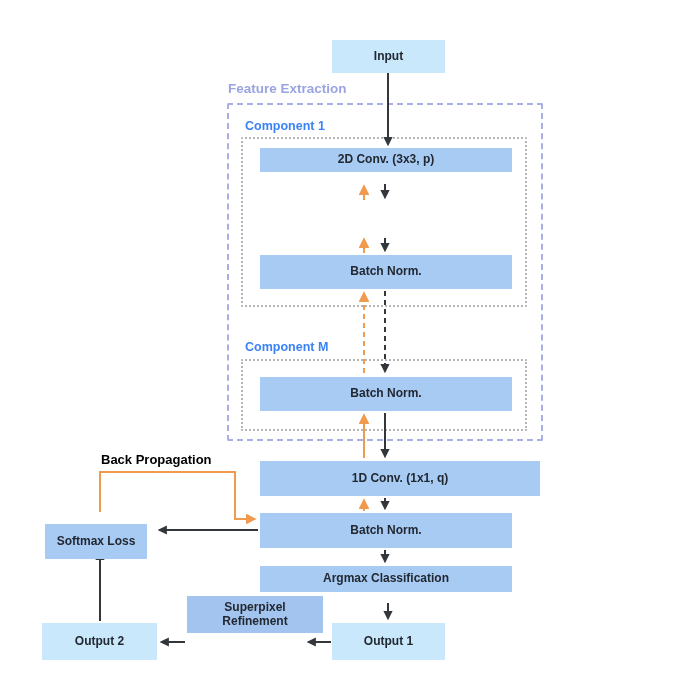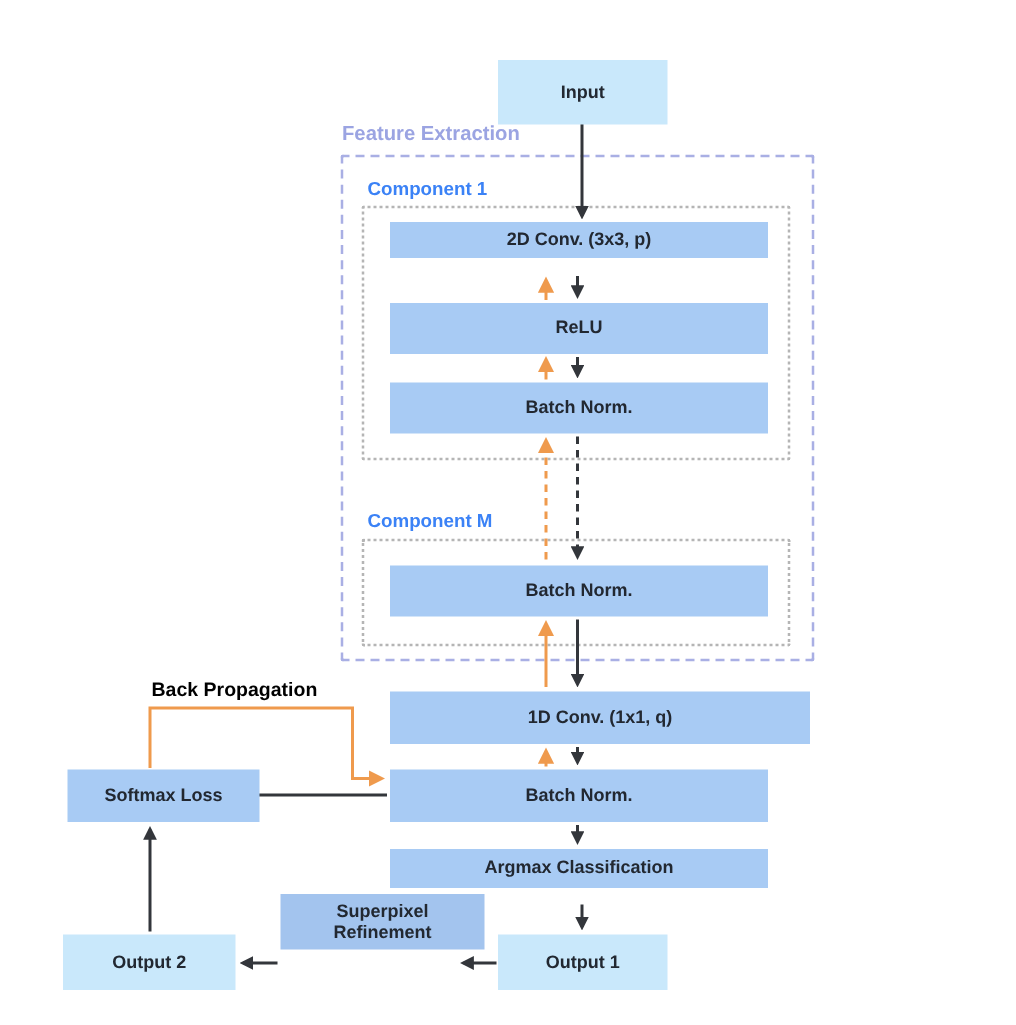--- a/index.html
+++ b/index.html
@@ -64,30 +64,29 @@
     <line x1="258" y1="530" x2="160" y2="530" stroke="#33363b" stroke-width="2" marker-end="url(#ab)"></line>
 
     <line x1="364" y1="200" x2="364" y2="187" stroke="#ef9a4d" stroke-width="2" marker-end="url(#ao)"></line>
     <line x1="364" y1="253" x2="364" y2="240" stroke="#ef9a4d" stroke-width="2" marker-end="url(#ao)"></line>
     <line x1="364" y1="373" x2="364" y2="294" stroke="#ef9a4d" stroke-width="2" stroke-dasharray="5 4" marker-end="url(#ao)"></line>
     <line x1="364" y1="458" x2="364" y2="416" stroke="#ef9a4d" stroke-width="2" marker-end="url(#ao)"></line>
     <line x1="364" y1="511" x2="364" y2="501" stroke="#ef9a4d" stroke-width="2" marker-end="url(#ao)"></line>
     <path d="M100,512 L100,472 L235,472 L235,519 L254,519" fill="none" stroke="#ef9a4d" stroke-width="2" marker-end="url(#ao)"></path>
   </svg>
 
-  <div class="node bg-light" style="left:332px;top:40px;width:113px;height:43px;">Input</div>
+  <div class="node bg-light" style="left:332px;top:40px;width:113px;height:33px;">Input</div>
 
   <div class="node bg-mid" style="left:260px;top:148px;width:252px;height:24px;">2D Conv.  (3x3, p)</div>
-  <div class="node bg-mid" style="left:260px;top:202px;width:252px;height:34px;">ReLU</div>
   <div class="node bg-mid" style="left:260px;top:255px;width:252px;height:34px;">Batch Norm.</div>
   <div class="node bg-mid" style="left:260px;top:377px;width:252px;height:34px;">Batch Norm.</div>
 
   <div class="node bg-mid" style="left:260px;top:461px;width:280px;height:35px;">1D Conv. (1x1, q)</div>
   <div class="node bg-mid" style="left:260px;top:513px;width:252px;height:35px;">Batch Norm.</div>
   <div class="node bg-mid" style="left:260px;top:566px;width:252px;height:26px;">Argmax Classification</div>
 
-  <div class="node bg-mid" style="left:45px;top:513px;width:128px;height:35px;">Softmax Loss</div>
+  <div class="node bg-mid" style="left:45px;top:524px;width:102px;height:35px;">Softmax Loss</div>
 
   <div class="node bg-light" style="left:332px;top:623px;width:113px;height:37px;">Output 1</div>
   <div class="node bg-sp" style="left:187px;top:596px;width:136px;height:37px;">Superpixel Refinement</div>
   <div class="node bg-light" style="left:42px;top:623px;width:115px;height:37px;">Output 2</div>
 
 </div>
 
 </body></html>

